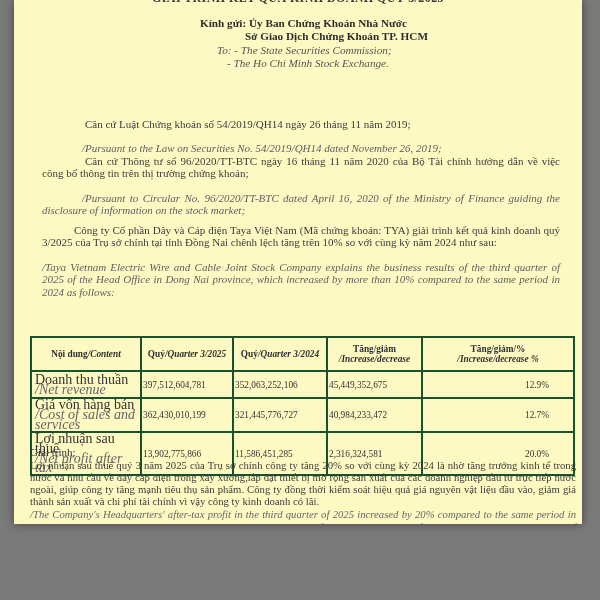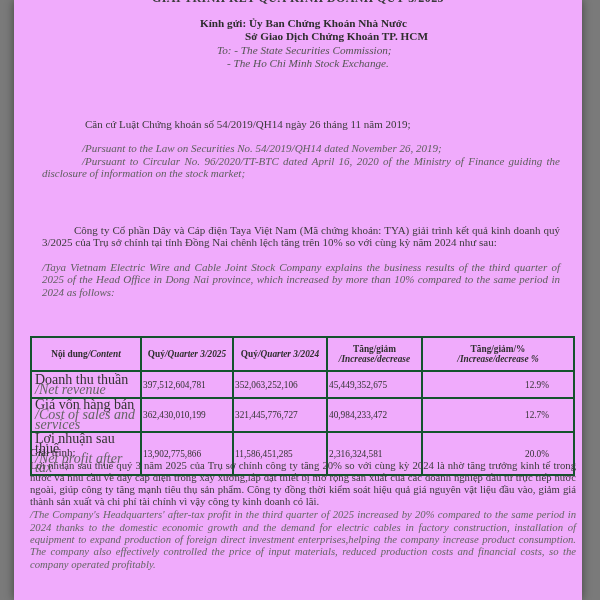--- a/index.html
+++ b/index.html
@@ -2,22 +2,22 @@
 <html><head>
 <meta charset="utf-8">
 <style>
   html,body{margin:0;padding:0;}
   body{
     width:600px;height:600px;overflow:hidden;position:relative;
     background:#7a7a7a;
     font-family:"Liberation Serif", serif;
   }
   .page{
-    position:absolute;left:14px;top:0;width:568px;height:600px;
-    background:#f0abfc;overflow:hidden;
+    position:absolute;left:14px;top:0;width:568px;height:524px;
+    background:#fef9c3;overflow:hidden;
     box-shadow:0 0 9px rgba(0,0,0,.45);
   }
   .clipped-top{
     position:absolute;top:-9px;left:0;width:100%;text-align:center;
     font-weight:bold;font-size:12px;color:#3a3a3a;letter-spacing:.4px;
     white-space:nowrap;
   }
   .recipient{position:absolute;top:17px;left:186px;font-size:11.2px;line-height:13.4px;color:#2e2e2e;}
   .recipient .r1{font-weight:bold;}
   .recipient .r2{font-weight:bold;margin-left:45px;}
@@ -70,20 +70,21 @@
     <div class="r3">To: - The State Securities Commission;</div>
     <div class="r4">- The Ho Chi Minh Stock Exchange.</div>
   </div>
 
   <div class="para legal1">
     <p class="ind43">Căn cứ Luật Chứng khoán số 54/2019/QH14 ngày 26 tháng 11 năm 2019;</p>
     <p class="en ind40">/Pursuant to the Law on Securities No. 54/2019/QH14 dated November 26, 2019;</p>
   </div>
 
   <div class="para legal2">
+    <p class="ind43">Căn cứ Thông tư số 96/2020/TT-BTC ngày 16 tháng 11 năm 2020 của Bộ Tài chính hướng dẫn về việc công bố thông tin trên thị trường chứng khoán;</p>
     <p class="en ind40">/Pursuant to Circular No. 96/2020/TT-BTC dated April 16, 2020 of the Ministry of Finance guiding the disclosure of information on the stock market;</p>
   </div>
 
   <div class="para intro">
     <p class="ind32">Công ty Cổ phần Dây và Cáp điện Taya Việt Nam (Mã chứng khoán: TYA) giải trình kết quả kinh doanh quý 3/2025 của Trụ sở chính tại tỉnh Đồng Nai chênh lệch tăng trên 10% so với cùng kỳ năm 2024 như sau:</p>
     <p class="en">/Taya Vietnam Electric Wire and Cable Joint Stock Company explains the business results of the third quarter of 2025 of the Head Office in Dong Nai province, which increased by more than 10% compared to the same period in 2024 as follows:</p>
   </div>
 
 
   <div class="tbl-wrap">

